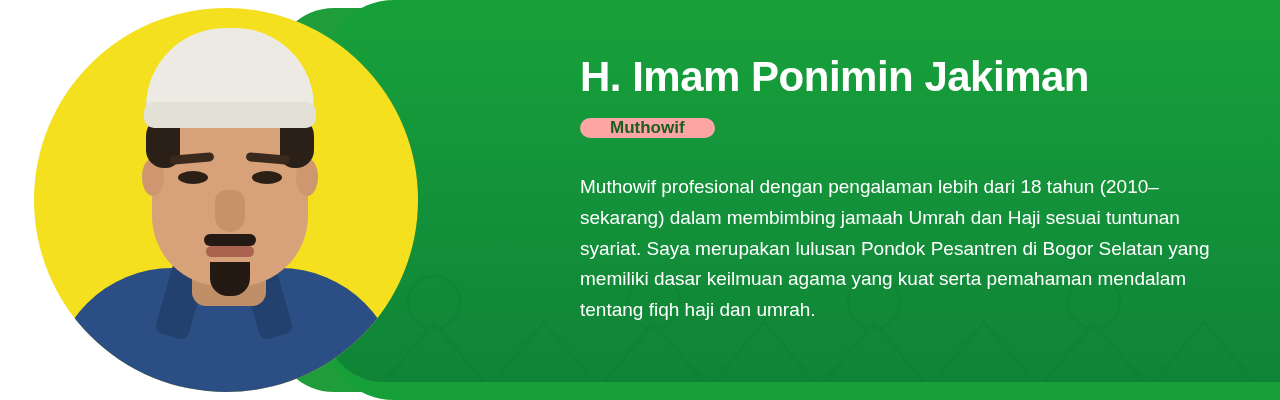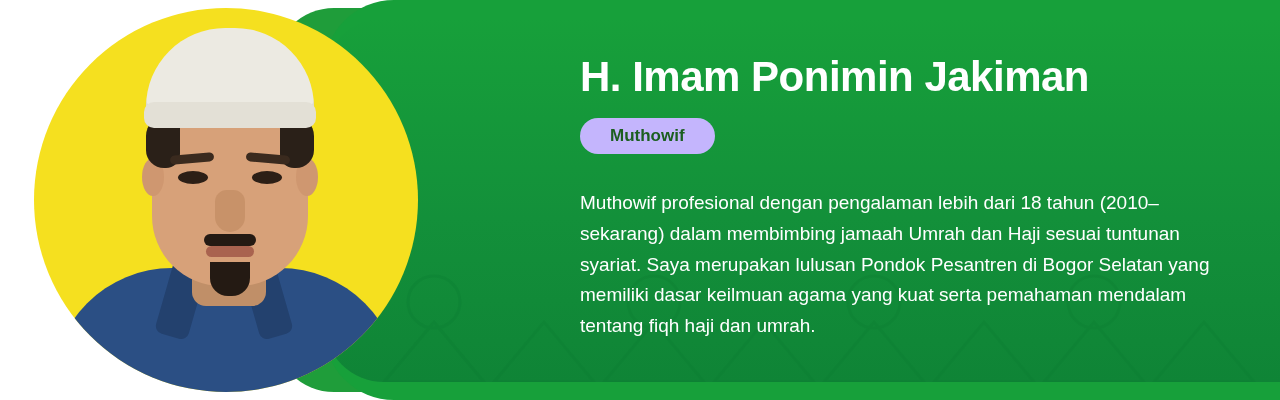--- a/index.html
+++ b/index.html
@@ -270,25 +270,25 @@
     color: #ffffff;
     font-size: 42px;
     font-weight: bold;
     letter-spacing: -0.5px;
     line-height: 1.1;
     margin: 0 0 18px 0;
     white-space: nowrap;
   }
   .role-badge {
     display: inline-block;
-    background: #c4b5fd;
+    background: #fca5a5;
     color: #1b5e20;
     font-size: 17px;
     font-weight: bold;
-    padding: 8px 30px;
+    padding: 0 30px;
     border-radius: 20px;
     margin-bottom: 34px;
   }
   .bio {
     color: #ffffff;
     font-size: 19px;
     line-height: 1.62;
     margin: 0;
     max-width: 640px;
   }

